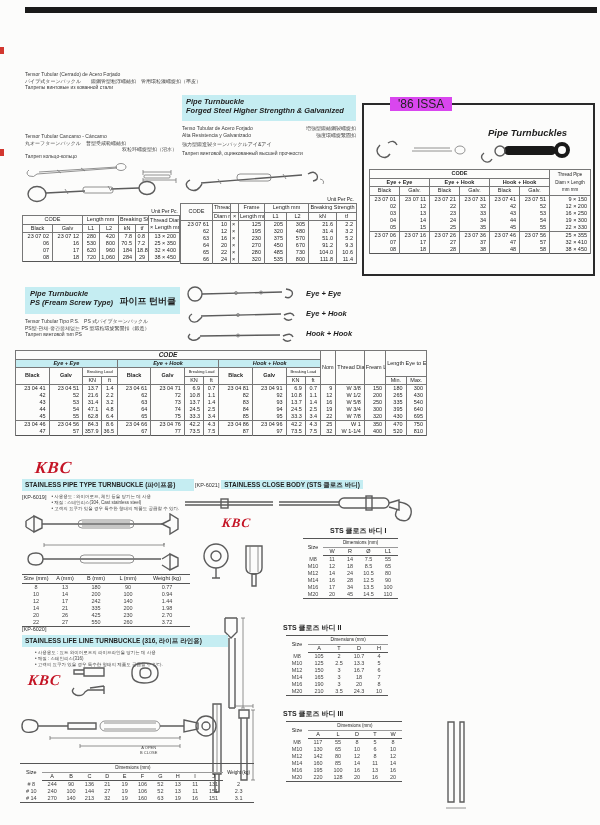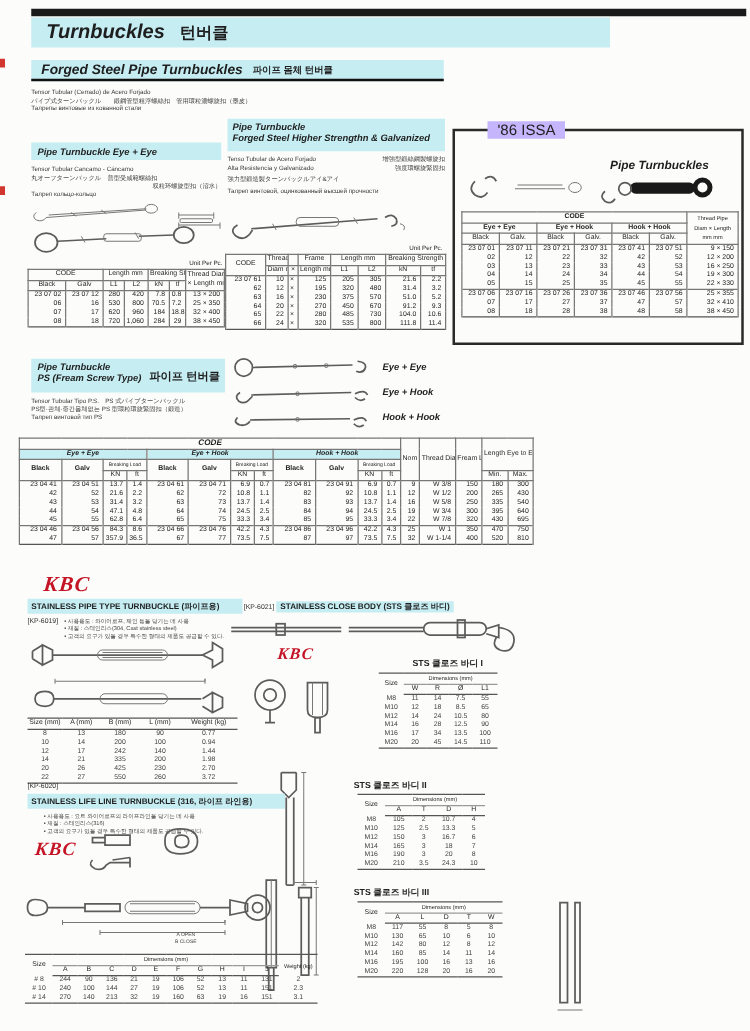--- a/index.html
+++ b/index.html
@@ -34,36 +34,27 @@
 </style>
 </head>
 <body>
 
 <div class="page">
 
   <div class="abs" style="left:25px;top:7px;width:572px;height:6px;background:#1a1a1a"></div>
   <div class="abs regmark" style="left:0;top:47px"></div>
   <div class="abs regmark" style="left:0;top:149px"></div>
 
-  <div class="abs cyan" style="left:25px;top:14px;width:463px;height:24px;display:flex;align-items:center;gap:12px;padding-left:12px">
-    <span class="bi" style="font-size:16px">Turnbuckles</span>
-    <span style="font-weight:bold;font-size:13px">턴버클</span>
-  </div>
-
-  <div class="abs cyan" style="left:25px;top:48px;width:330px;height:17px;border-bottom:2px solid #111;display:flex;align-items:center;gap:8px;padding-left:8px">
-    <span class="bi" style="font-size:11px">Forged Steel Pipe Turnbuckles</span>
-    <span style="font-weight:bold;font-size:7.5px">파이프 몸체 턴버클</span>
-  </div>
+
   <div class="abs lang" style="left:25px;top:71px;width:340px">
     <div>Tensor Tubular (Cerrado) de Acero Forjado</div>
     <div>パイプ式ターンバックル　　鍛鋼管型粗浮螺絲扣　管用環粒濃螺旋扣（墨皮）</div>
     <div>Талрепы винтовые из кованной стали</div>
   </div>
 
-  <div class="abs cyan bi" style="left:25px;top:114px;width:152px;height:14px;font-size:7.5px;display:flex;align-items:center;padding-left:5px">Pipe Turnbuckle  Eye + Eye</div>
   <div class="abs lang" style="left:25px;top:133px;width:152px">
     <div>Tensor Tubular Cancamo - Cáncamo</div>
     <div style="text-align:justify">丸オーフターンバックル　普型受咸範螺絲扣</div>
     <div style="text-align:right">双粒环螺旋型扣（沼水）</div>
     <div>Талреп кольцо-кольцо</div>
   </div>
   <svg class="abs" style="left:25px;top:160px" width="152" height="48" viewBox="0 0 152 48">
     <path class="dgt" d="M4 10 q-4 3 0 6 q5 2 8 -2 l80 -6"></path>
     <ellipse class="dgt" cx="96" cy="7" rx="5" ry="3.5"></ellipse>
     <path class="dgt" d="M14 12 l78 -5 m-60 3 l4 3 m20 -5 l4 3"></path>
@@ -258,21 +249,21 @@
           <td>320</td>
           <td>535</td>
           <td>800</td>
           <td>111.8</td>
           <td>11.4</td>
         </tr>
       </tbody>
   </table>
 
   <div class="abs" style="left:362px;top:103px;width:233px;height:173px;border:2px solid #2a2a2a">
-    <span class="abs" style="left:26px;top:-8px;background:#c4b5fd;padding:0 8px;font-size:12px;color:#222">'86 ISSA</span>
+    <span class="abs" style="left:26px;top:-8px;background:#d946ef;padding:0 8px;font-size:12px;color:#222">'86 ISSA</span>
     <div class="abs bi" style="left:124px;top:22px;font-size:9.5px">Pipe Turnbuckles</div>
     <svg class="abs" style="left:8px;top:30px" width="215" height="32" viewBox="0 0 215 32">
       <path class="dg" d="M8 10 q-6 6 0 11 q6 4 10 -2 m-2 -11 q6 -4 9 2"></path>
       <path class="dgt" d="M40 16 h40 m-38 -3 l36 0"></path>
       <ellipse class="dgt" cx="88" cy="15" rx="5" ry="4"></ellipse>
       <path class="dg" d="M112 18 q-5 4 0 8 q5 3 8 -2"></path>
       <rect x="132" y="11" width="52" height="9" rx="4.5" fill="#191919"></rect>
       <circle class="dg" cx="128" cy="16" r="5" stroke="#191919" stroke-width="3" fill="none"></circle>
       <circle cx="190" cy="15" r="6" stroke="#191919" stroke-width="4" fill="none"></circle>
     </svg>

